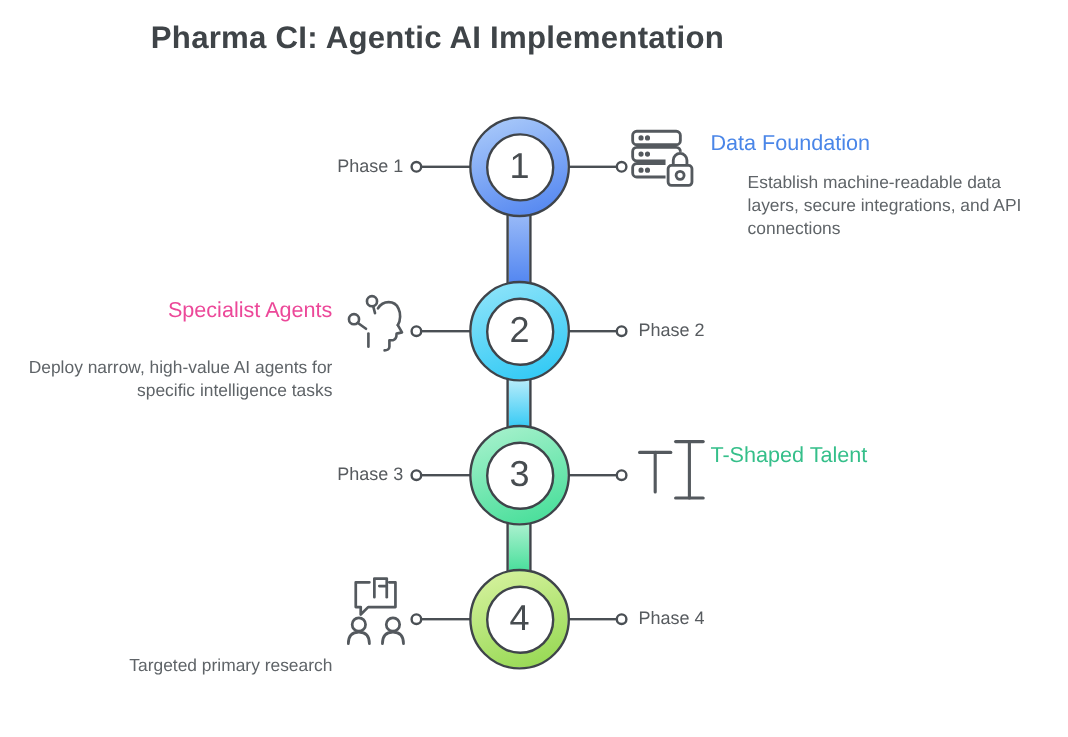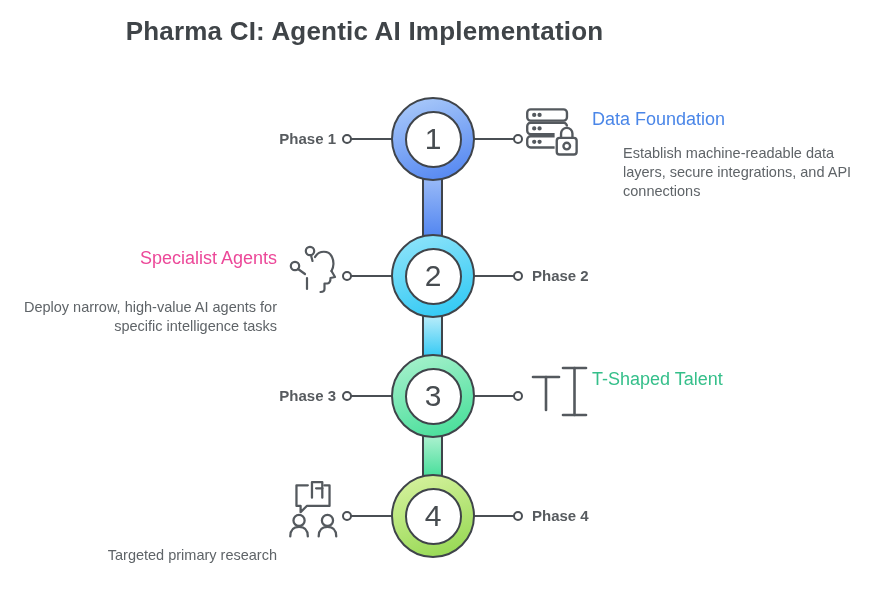--- a/index.html
+++ b/index.html
@@ -51,21 +51,21 @@
   .y1 { top:138px; } .y2 { top:275px; } .y3 { top:395px; } .y4 { top:515px; }
   .dot {
     position:absolute; width:10px; height:10px; border-radius:50%;
     background:#ffffff; border:2.5px solid #4a4f54; z-index:2;
   }
   .dot.left  { left:342px; }
   .dot.right { left:513px; }
   .dy1 { top:134px; } .dy2 { top:271px; } .dy3 { top:391px; } .dy4 { top:511px; }
 
   .phase-label {
-    position:absolute; font-size:15px; color:#575b5f; z-index:2;font-weight:bold;
+    position:absolute; font-size:15px; color:#575b5f; z-index:2;
   }
   .phase-label.lleft  { right:554px; text-align:right; }
   .phase-label.lright { left:532px; }
 
   .phase-title { position:absolute; font-size:18px; font-weight:500; z-index:2; }
   .phase-desc  { position:absolute; font-size:14.5px; line-height:19px; color:#5f6468; z-index:2; }
 
   .t-blue  { color:#4a86e8; }
   .t-cyan  { color:#ec4899; }
   .t-green { color:#35bf8a; }

